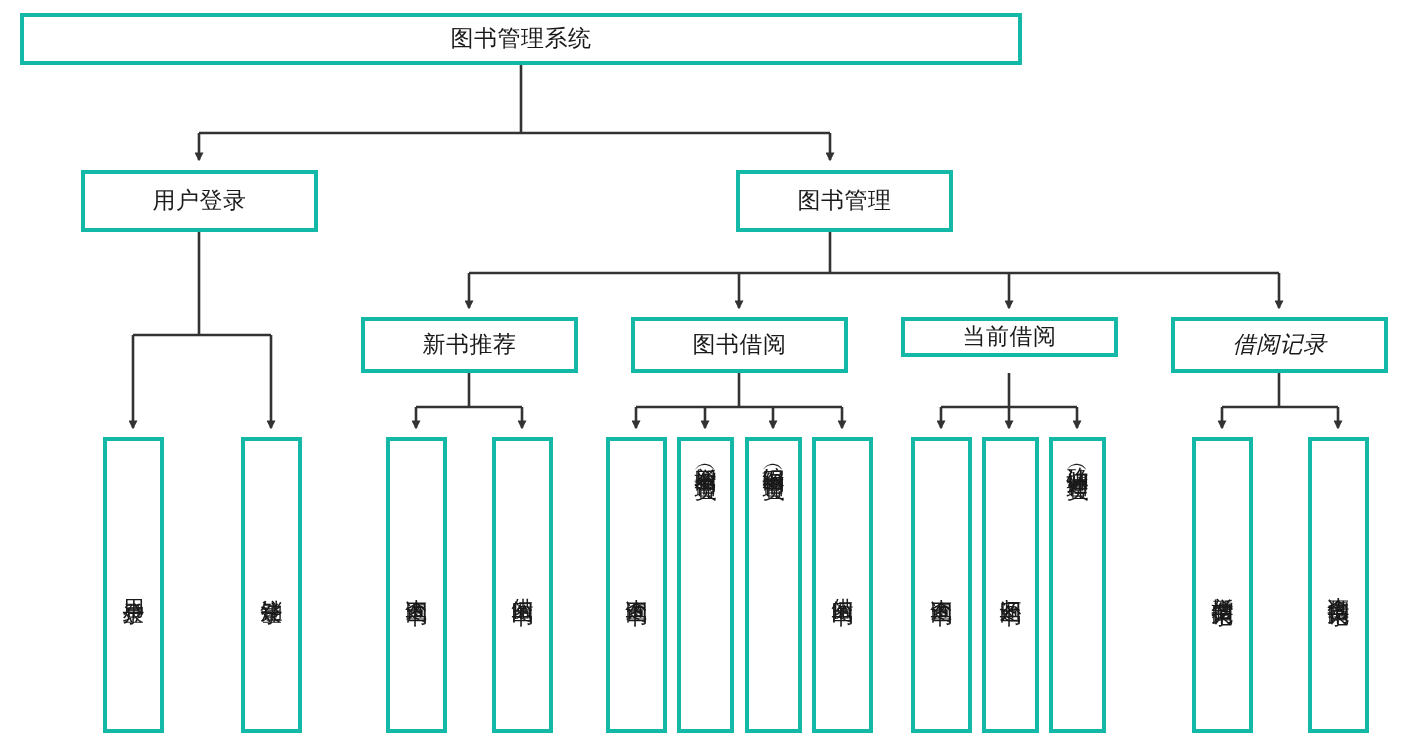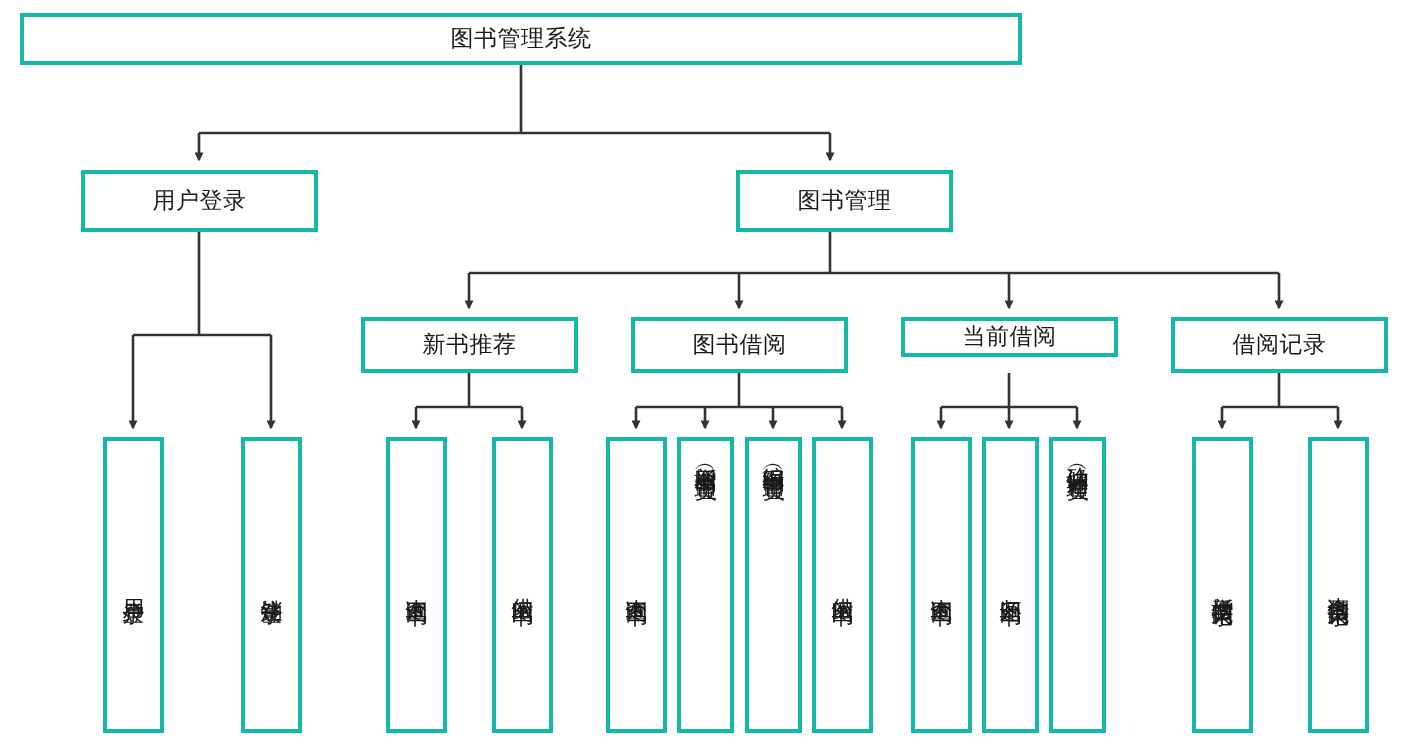--- a/index.html
+++ b/index.html
@@ -150,21 +150,21 @@
 
   <div class="node horiz" style="left:361px; top:317px; width:217px; height:56px;">
     <span class="node-label">新书推荐</span>
   </div>
   <div class="node horiz" style="left:631px; top:317px; width:217px; height:56px;">
     <span class="node-label">图书借阅</span>
   </div>
   <div class="node horiz" style="left:901px; top:317px; width:217px; height:40px;">
     <span class="node-label">当前借阅</span>
   </div>
-  <div class="node horiz" style="left:1171px; top:317px; width:217px; height:56px;">
+  <div class="node horiz" style="left:1171px; top:317px; width:217px; height:56px;font-style:italic;">
     <span class="node-label">借阅记录</span>
   </div>
 
   <div class="node vert centered" style="left:103px; top:437px; width:61px; height:296px;">
     <span class="node-label">用户登录</span>
   </div>
   <div class="node vert centered" style="left:241px; top:437px; width:61px; height:296px;">
     <span class="node-label">注销登录</span>
   </div>
 

